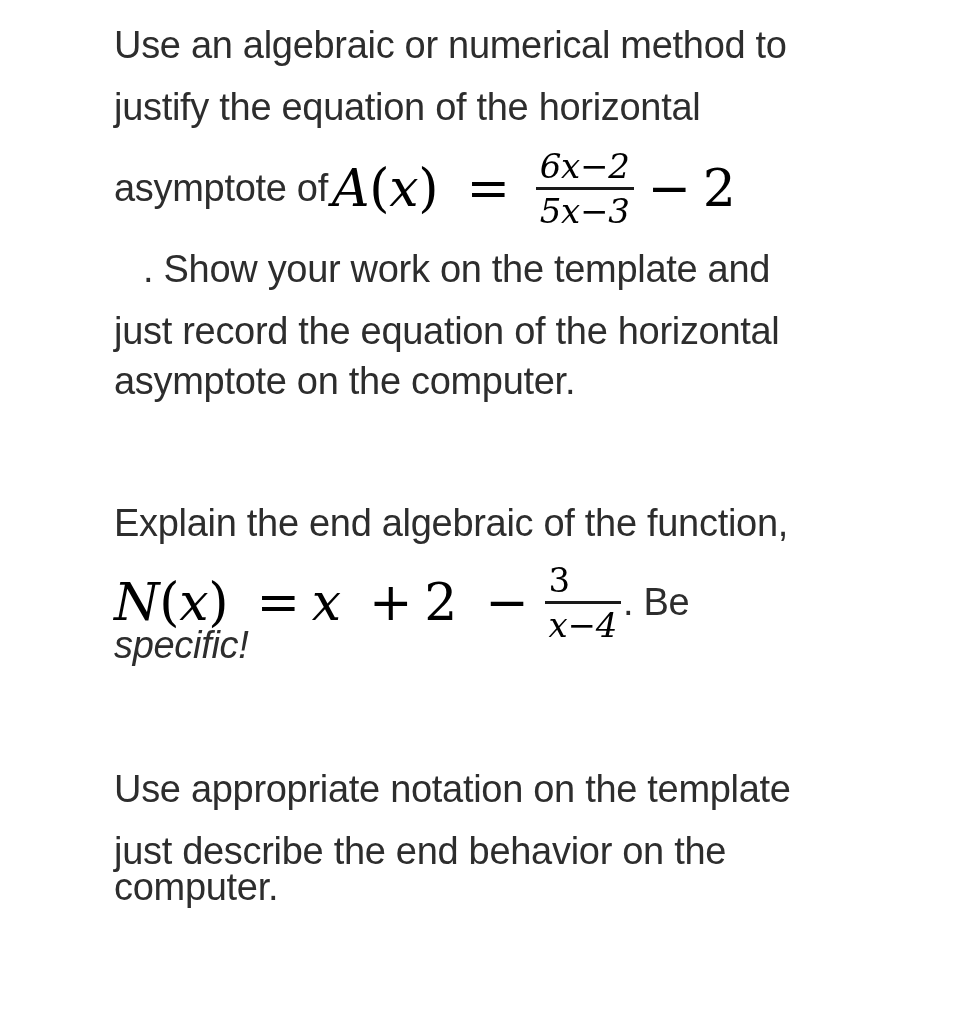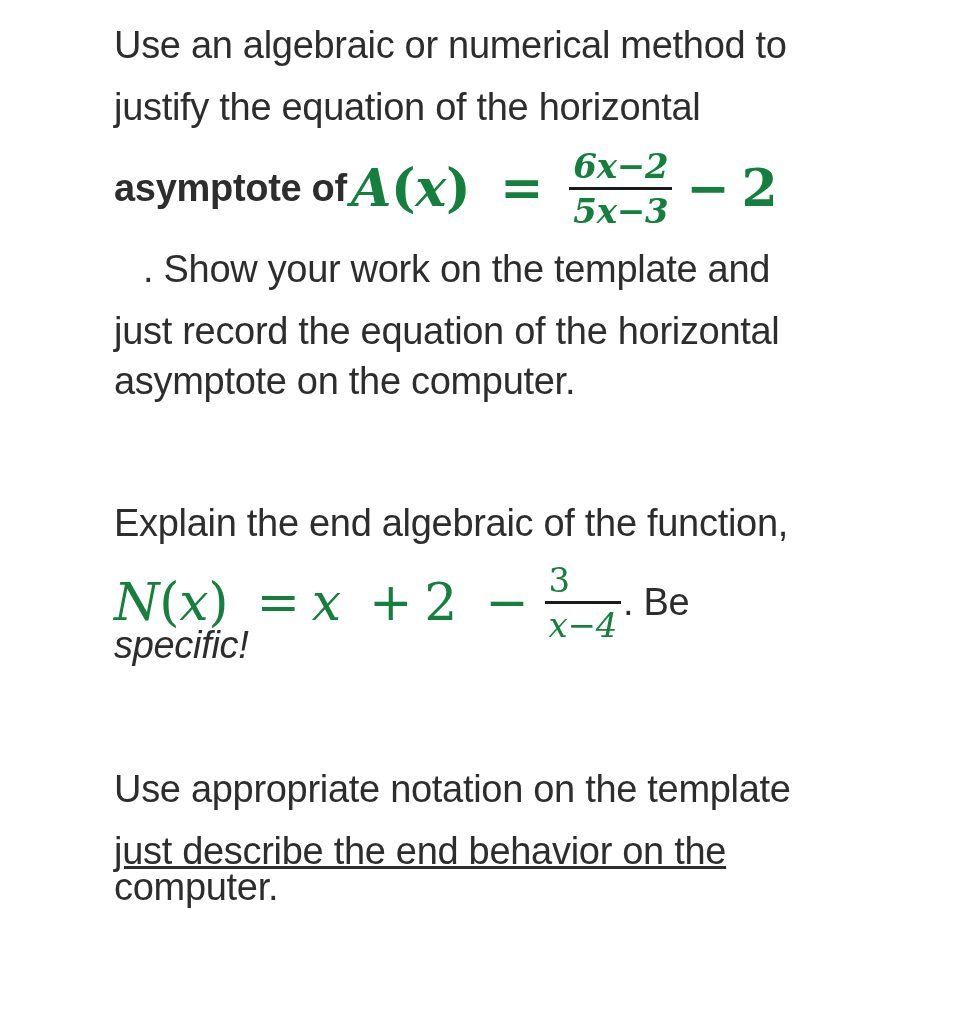--- a/index.html
+++ b/index.html
@@ -24,21 +24,21 @@
     .line {
       position: absolute;
       left: 0;
       white-space: nowrap;
       font-size: 38px;
       line-height: 46px;
       letter-spacing: -0.3px;
     }
     .math {
       font-family: "DejaVu Serif", "Liberation Serif", serif;
-      color: #15803d;
+      color: #000000;
     }
     .mi { font-style: italic; }
     .big { font-size: 52px; }
     .frac {
       display: inline-flex;
       flex-direction: column;
       align-items: flex-start;
       vertical-align: middle;
       margin: 0 14px;
     }
@@ -56,21 +56,21 @@
     .op { margin: 0 12px; }
   </style>
 </head>
 <body>
 
 <div class="page">
 
   <div class="line" style="top:22px;">Use an algebraic or numerical method to</div>
   <div class="line" style="top:84px;">justify the equation of the horizontal</div>
 
-  <div class="line" style="top:140px; height:96px; display:flex; align-items:center;font-weight:bold;">
+  <div class="line" style="top:140px; height:96px; display:flex; align-items:center;">
     <span style="margin-right:4px;">asymptote of </span>
     <span class="math big">
       <span class="mi">A</span><span>(</span><span class="mi">x</span><span>)</span>
       <span class="op">=</span>
     </span>
     <span class="frac math">
       <span class="num mi">6x−2</span>
       <span class="bar"></span>
       <span class="den mi">5x−3</span>
     </span>
@@ -96,15 +96,15 @@
       <span class="num">3</span>
       <span class="bar"></span>
       <span class="den mi">x−4</span>
     </span>
     <span>. Be</span>
   </div>
 
   <div class="line" style="top:622px;font-style:italic;">specific!</div>
 
   <div class="line" style="top:766px;">Use appropriate notation on the template</div>
-  <div class="line" style="top:828px;text-decoration:underline;">just describe the end behavior on the</div>
+  <div class="line" style="top:828px;">just describe the end behavior on the</div>
   <div class="line" style="top:844px;margin-top:20px;">computer.</div>
 </div>
 
 </body></html>

